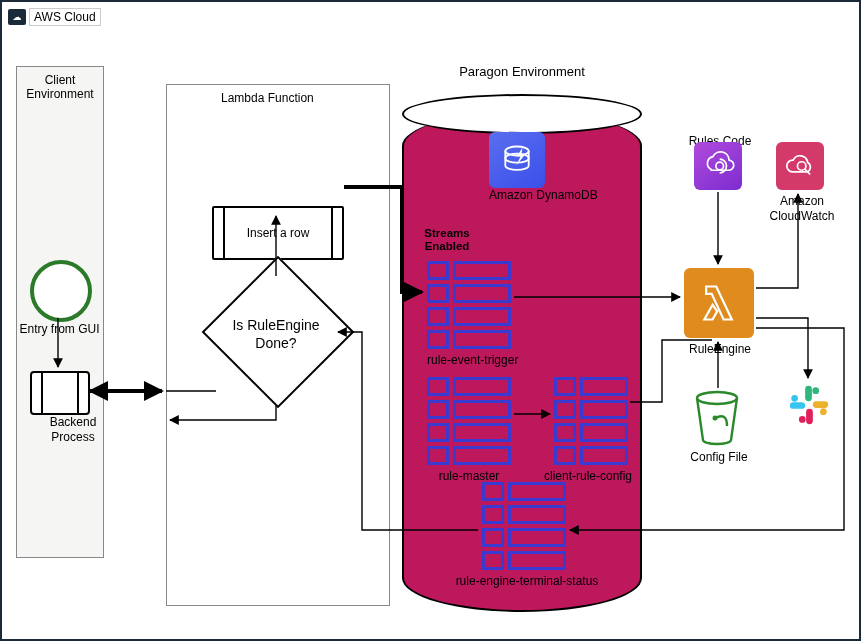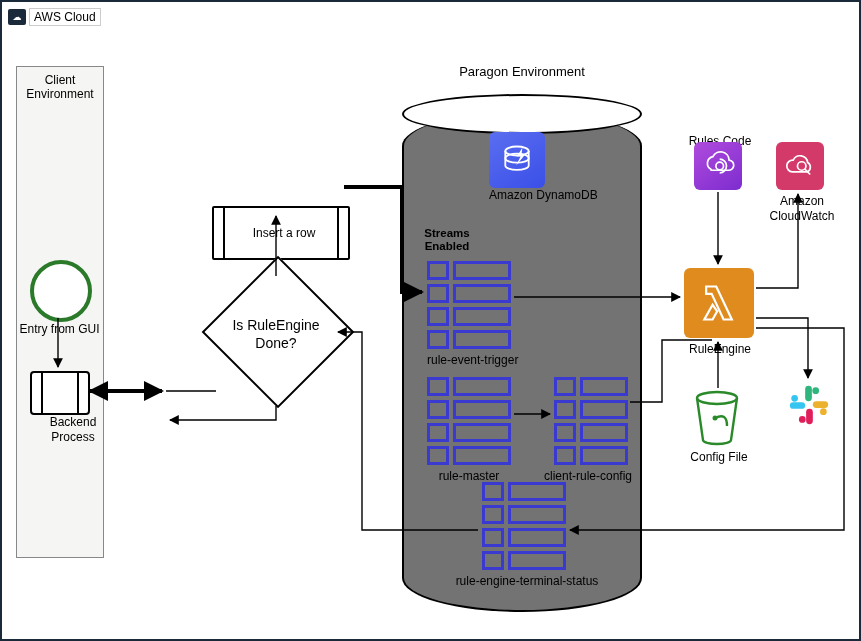--- a/index.html
+++ b/index.html
@@ -63,41 +63,40 @@
   
   .lambda-box {
     border:1px solid #888;
   }
   .lambda-title { position:absolute; top:6px; left:54px; font-size:12px;}
   
   .insert-card {
     border:2px solid #000; background:#fff; border-radius:2px;
     display:flex; align-items:center; justify-content:center;
     position:relative;
-    padding-left:6px;
   }
   .insert-card::before, .insert-card::after {
     content:""; position:absolute; top:0; bottom:0; width:6px; background:#fff;
   }
   .insert-card::before{ left:3px; border-right:2px solid #000;}
   .insert-card::after { right:3px; border-left:2px solid #000;}
   
   .diamond {
     width: 104px; height:104px; border:2px solid #000; background:#fff;
     transform: rotate(45deg);
   }
   .diamond-label {
     position:absolute; width:120px; text-align:center;
     font-size:14px; line-height:1.25;
   }
   
   .paragon-cyl {
     border:2px solid #000; border-radius: 120px / 34px;
     border-top: none;
-    background:#737373;
+    background:#be185d;
   }
   .paragon-cyl::before {
     content:""; position:absolute; left:-2px; right:-2px; top:-18px; height:36px;
     border:2px solid #000; border-radius:50%; background:#fff;
   }
   .paragon-title { position:absolute; top:-48px; left:0; right:0; text-align:center; font-size:13px;}
   
   .tbl {
     width: 84px;
   }
@@ -143,20 +142,23 @@
     <div class="client-env-title">Client
 Environment</div>
   </div>
   <div class="abs entry-circle" style="left:28px; top:258px;"></div>
   <div class="abs label" style="left:10px; top:320px; width:95px;">Entry from GUI</div>
 
   <div class="abs cyl" style="left:28px; top:369px; width:56px; height:40px;"></div>
   <div class="abs label" style="left:30px; top:413px; width:82px;">Backend
 Process</div>
 
+  <div class="abs lambda-box" style="left:164px; top:82px; width:222px; height:520px;">
+    <div class="lambda-title">Lambda Function</div>
+  </div>
 
   <div class="abs insert-card" style="left:210px; top:160px; width:128px; height:50px;">
     <span>Insert a row</span>
   </div>
 
   <div class="abs" style="left:222px; top:276px;">
     <div class="diamond"></div>
   </div>
   <div class="abs diamond-label" style="left:214px; top:315px;">Is RuleEngine
 Done?</div>

